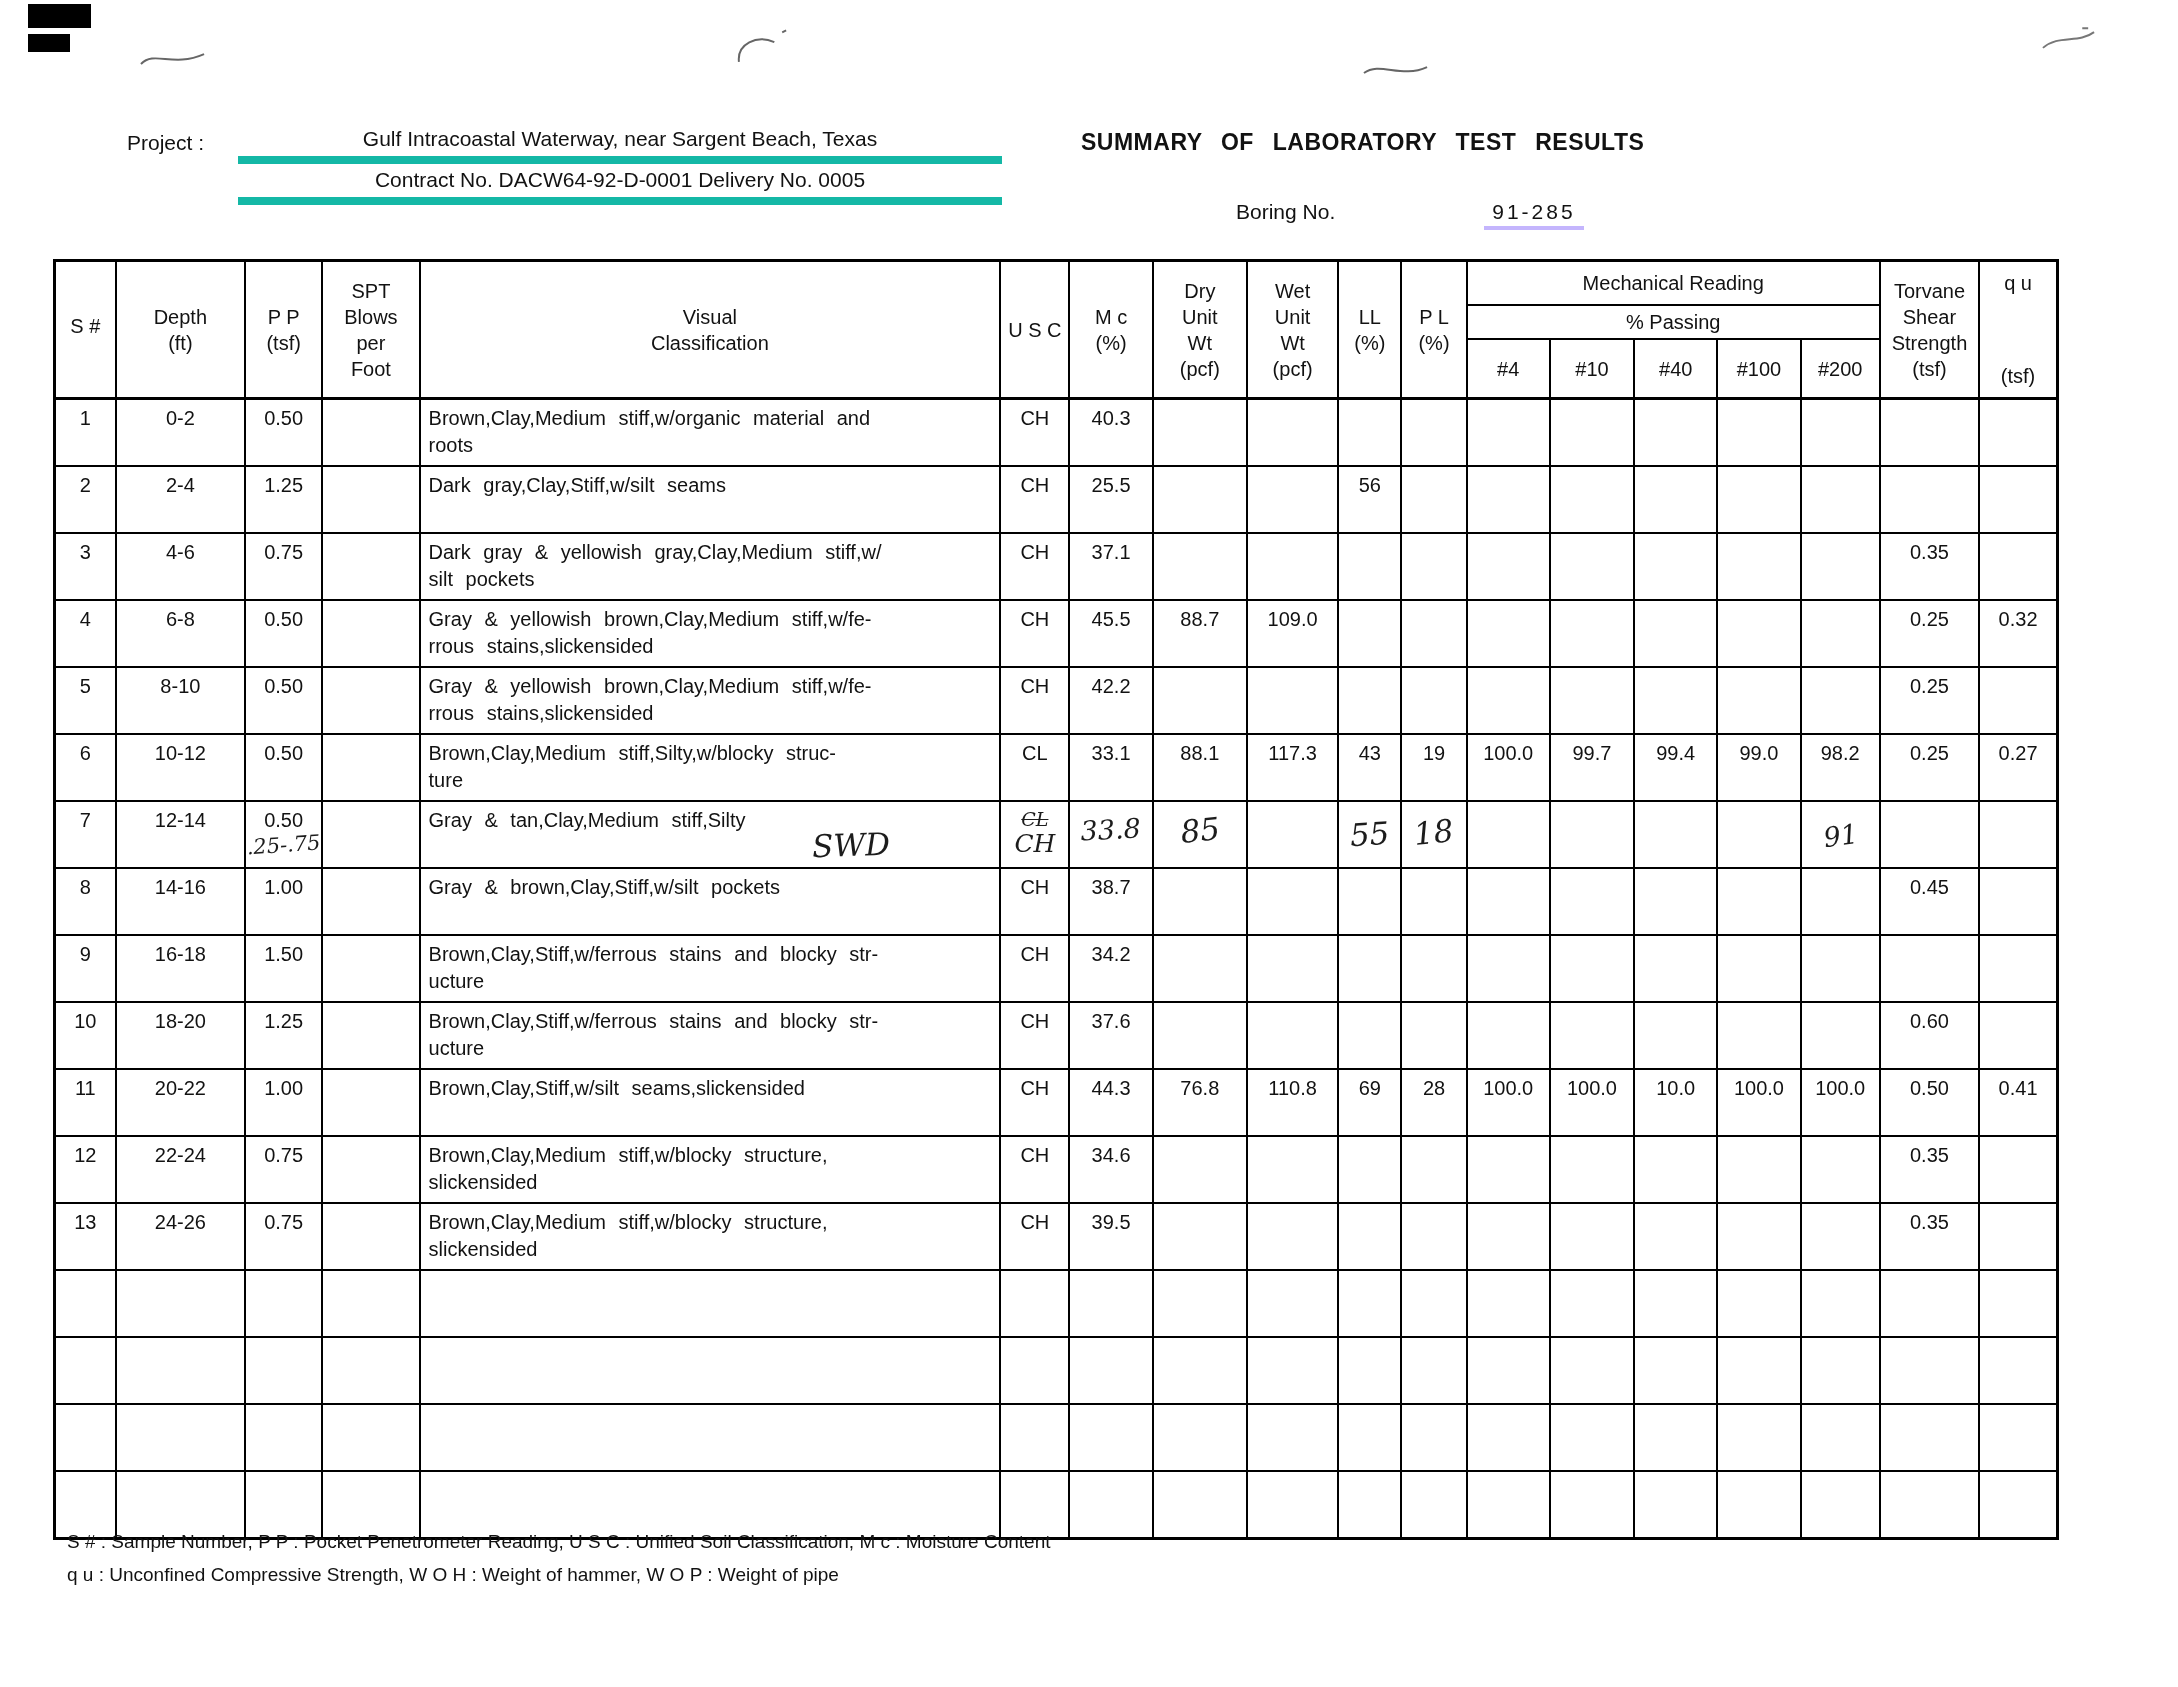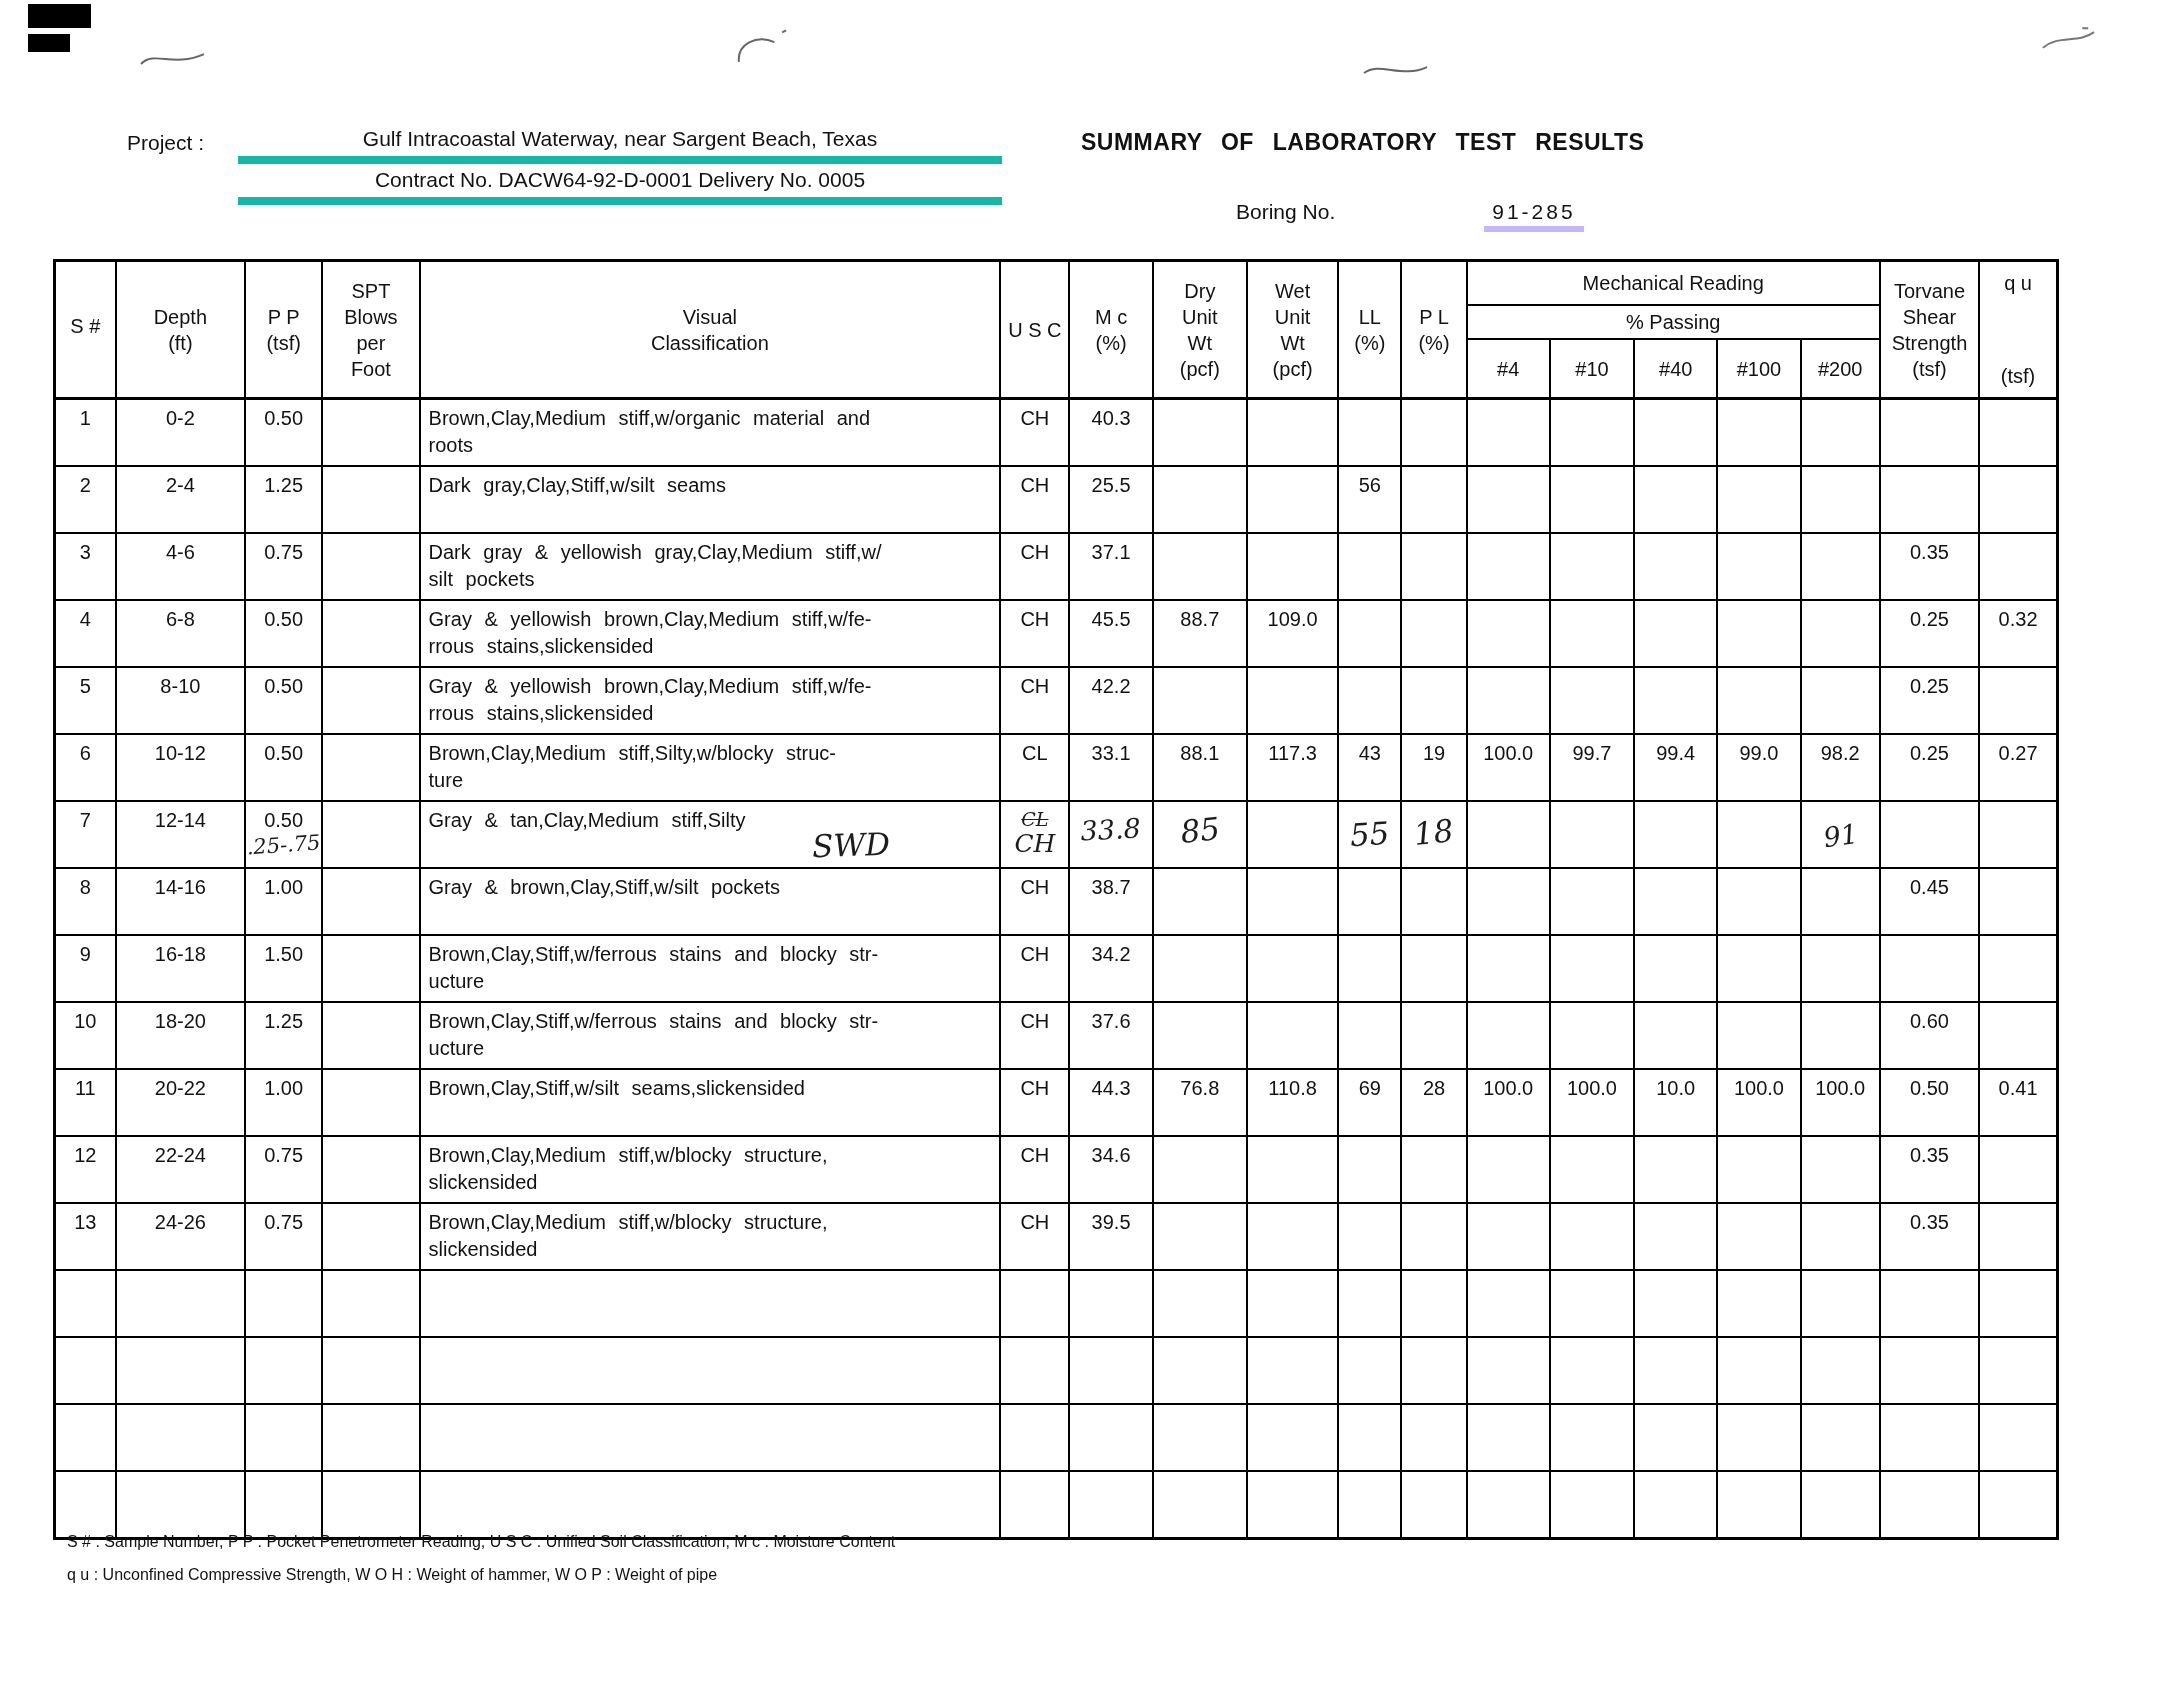--- a/index.html
+++ b/index.html
@@ -23,21 +23,21 @@
     text-align:center; font-size:21px; padding-bottom:5px; margin-bottom:4px;
     border-bottom:8px solid #14b8a6; white-space:nowrap;
   }
   .doc-title {
     position:absolute; left:1081px; top:129px; font-size:23px; font-weight:bold;
     word-spacing:12px; letter-spacing:0.5px;
   }
   .boring { position:absolute; left:1236px; top:200px; font-size:21px; }
   .boring-val {
     display:inline-block; margin-left:149px; letter-spacing:3px;
-    border-bottom:6px solid #c4b5fd; padding:0 8px 2px 8px;
+    border-bottom:4px solid #c4b5fd; padding:0 8px 2px 8px;
   }
 
   
   table.results {
     position:absolute; left:53px; top:259px; width:2006px;
     border-collapse:collapse; table-layout:fixed;
     border:3px solid #000;
   }
   .results th, .results td { border:2px solid #000; font-size:20px; padding:0; }
   .results thead th { font-weight:normal; line-height:26px; vertical-align:middle; text-align:center; background:#fff; }
@@ -62,21 +62,21 @@
   .hand-visual{ position:absolute; right:109px; top:26px; font-size:31px; transform:rotate(-2deg); }
   .hand-usc   { font-size:25px; }
   .hand-strike{ font-size:19px; text-decoration:line-through; margin-top:2px; }
   .hand-mc    { font-size:27px; margin-top:8px; transform:rotate(-3deg); }
   .hand-dry   { font-size:31px; margin-top:6px; transform:rotate(-6deg); }
   .hand-ll    { font-size:31px; margin-top:10px; transform:rotate(-4deg); }
   .hand-pl    { font-size:31px; margin-top:8px; transform:rotate(-6deg); }
   .hand-p200  { font-size:27px; margin-top:14px; transform:rotate(-8deg); }
 
   
-  .legend { position:absolute; left:67px; top:1525px; font-size:16px; line-height:33px; }
+  .legend { position:absolute; left:67px; top:1525px; font-size:19px; line-height:33px; }
 </style>
 </head>
 <body>
 
 <div class="page">
 
   <div class="artifact a1"></div>
   <div class="artifact a2"></div>
   <svg class="squiggle" style="left:139px;top:48px;" width="69" height="24" viewBox="0 0 70 24">
       <path d="M2,16 C16,2 34,20 66,6" stroke="#666" fill="none" stroke-width="2"></path>

